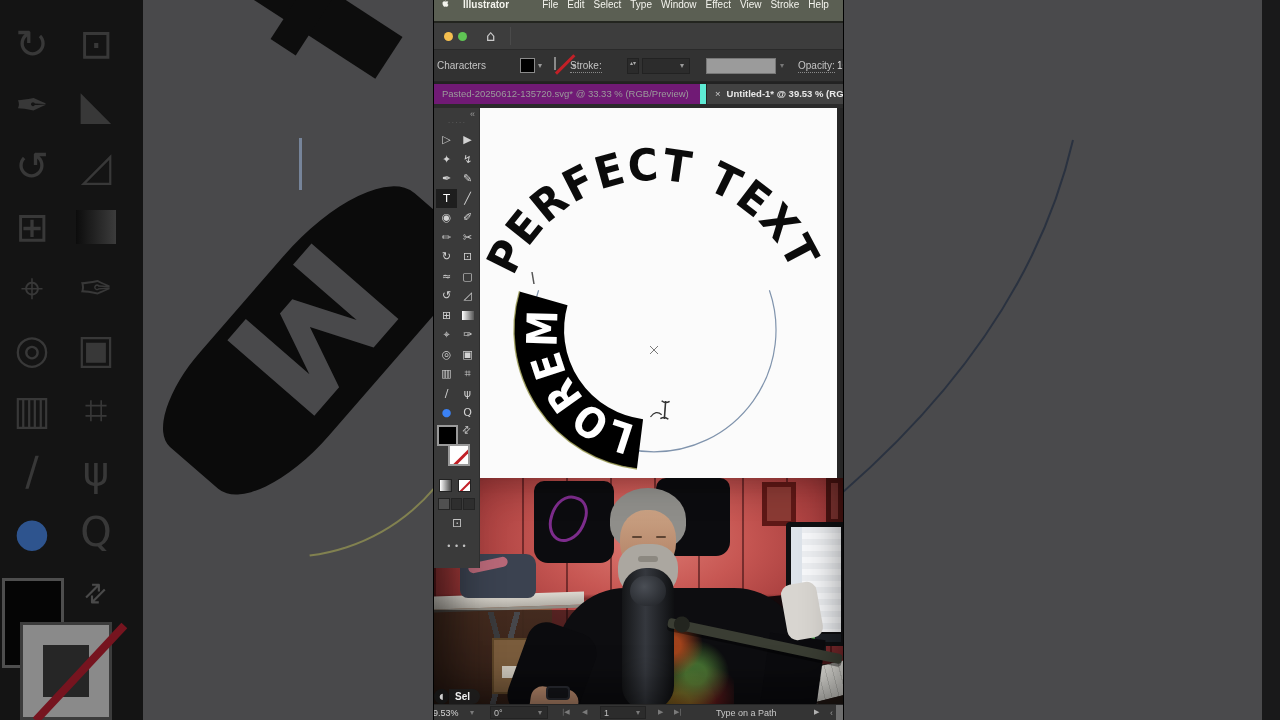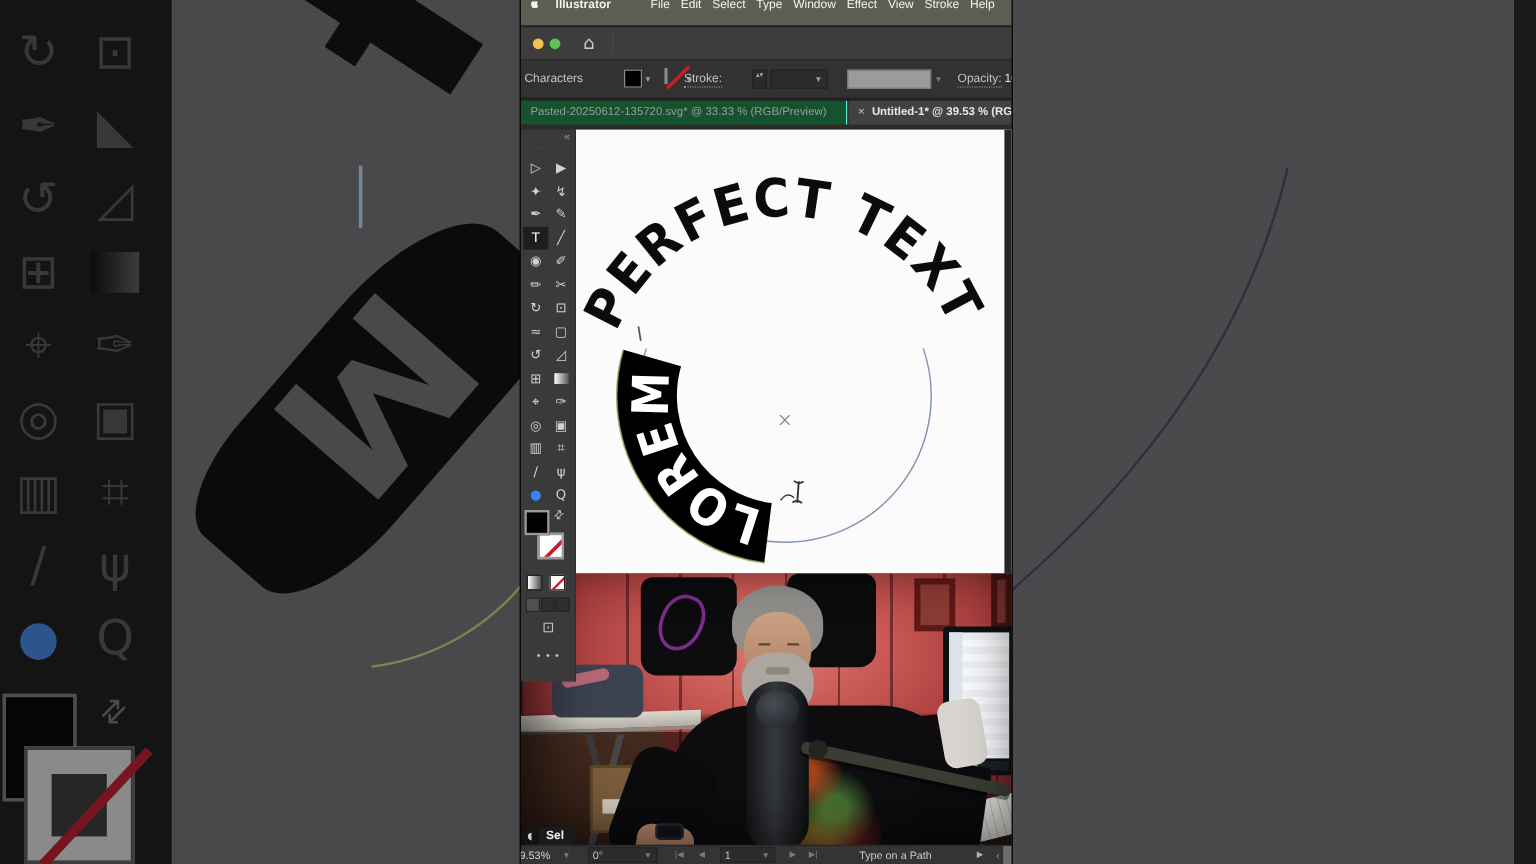--- a/index.html
+++ b/index.html
@@ -67,21 +67,21 @@
   #stepper{position:absolute;left:193px;top:8px;width:12px;height:16px;background:#2b2b2b;border:1px solid #222;
            color:#aaa;font-size:6px;line-height:7px;text-align:center;font-family:"DejaVu Sans",sans-serif;}
   .dd{position:absolute;top:8px;height:16px;background:#2c2c2c;border:1px solid #222;}
   #profile-dd{background:#9b9b9b;border-color:#777;}
   .u{border-bottom:1px dotted #8a8a8a;padding-bottom:1px;}
 
   
   #tab-bar{left:0;top:82px;width:409px;height:26px;background:#222;}
   .tab{position:absolute;top:2px;height:20px;font-size:9.5px;line-height:20px;white-space:nowrap;
        overflow:hidden;padding:0 8px;}
-  #tab1{left:0;width:272px;background:#14532d;color:#9b9b9b;border-right:1px solid #5eead4;}
+  #tab1{left:0;width:272px;background:#701a75;color:#9b9b9b;border-right:6px solid #5eead4;}
   #tab2{left:273px;width:136px;background:#424242;color:#e8e8e8;}
   #tab2 .x{margin-right:6px;color:#cfcfcf;}
   #tab-under{position:absolute;left:0;top:22px;width:409px;height:4px;background:#2b2b2b;}
 
   
   #toolbar{left:0;top:108px;width:46px;height:460px;background:#3a3a3a;border-right:1px solid #2e2e2e;
            z-index:5;}
   #tb-collapse{position:absolute;right:4px;top:1px;color:#9a9a9a;font-size:9px;}
   #tb-grip{position:absolute;left:0;top:10px;width:46px;text-align:center;color:#5d5d5d;font-size:8px;letter-spacing:1px;}
   #tool-grid{position:absolute;left:2px;top:22px;width:42px;display:grid;grid-template-columns:21px 21px;}

